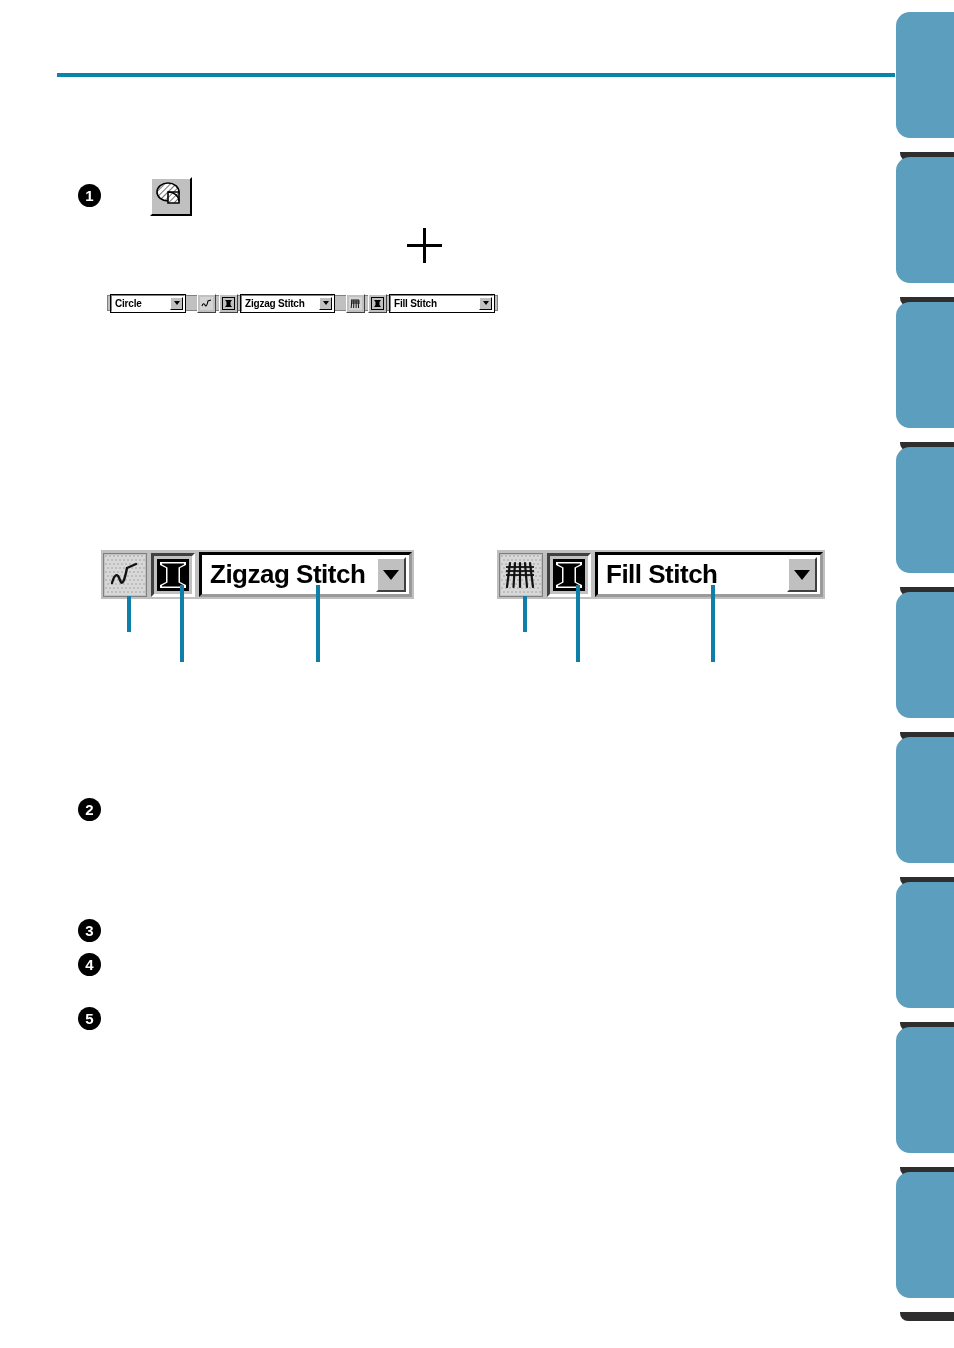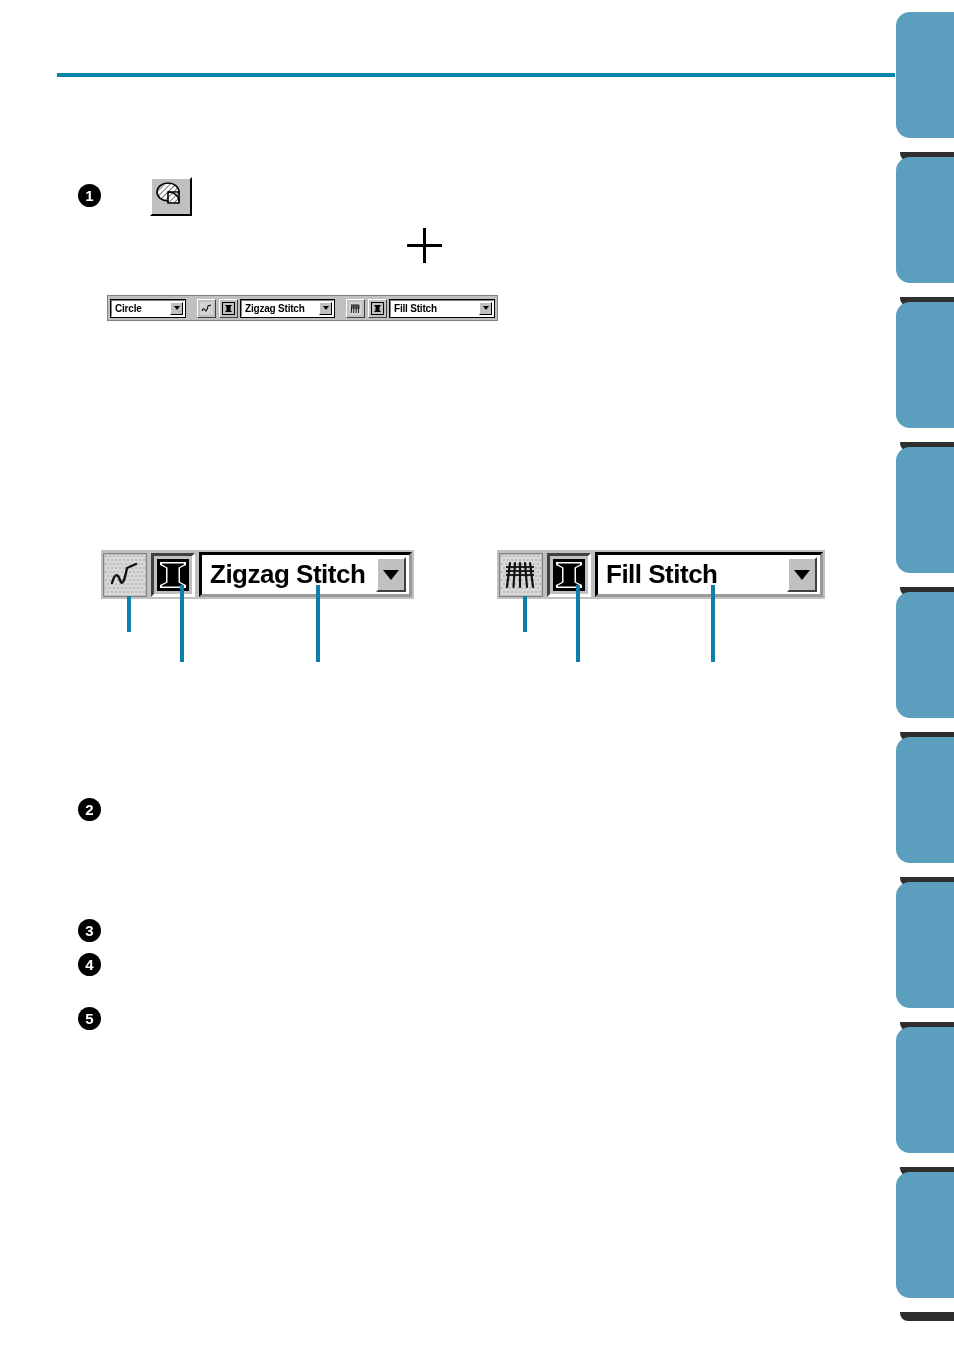--- a/index.html
+++ b/index.html
@@ -89,21 +89,21 @@
     left: 16px; top: 0;
     width: 3px; height: 35px;
     background: #000;
   }
 
   
   .toolbar {
     position: absolute;
     left: 107px;
     top: 295px;
-    height: 26px;
+    height: 16px;
     background: #c0c0c0;
     border: 1px solid #808080;
     display: flex;
     align-items: center;
     padding: 2px 3px;
     box-sizing: border-box;
     gap: 3px;
   }
   .tb-sep { width: 6px; height: 1px; }
 

